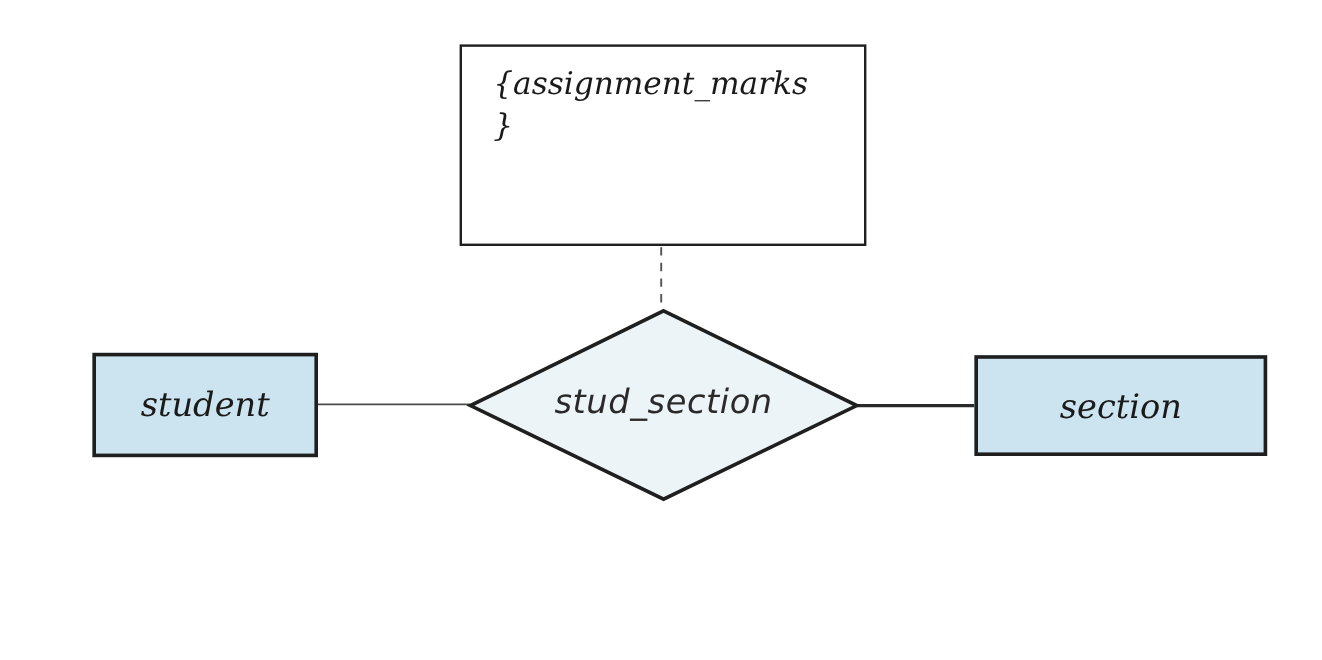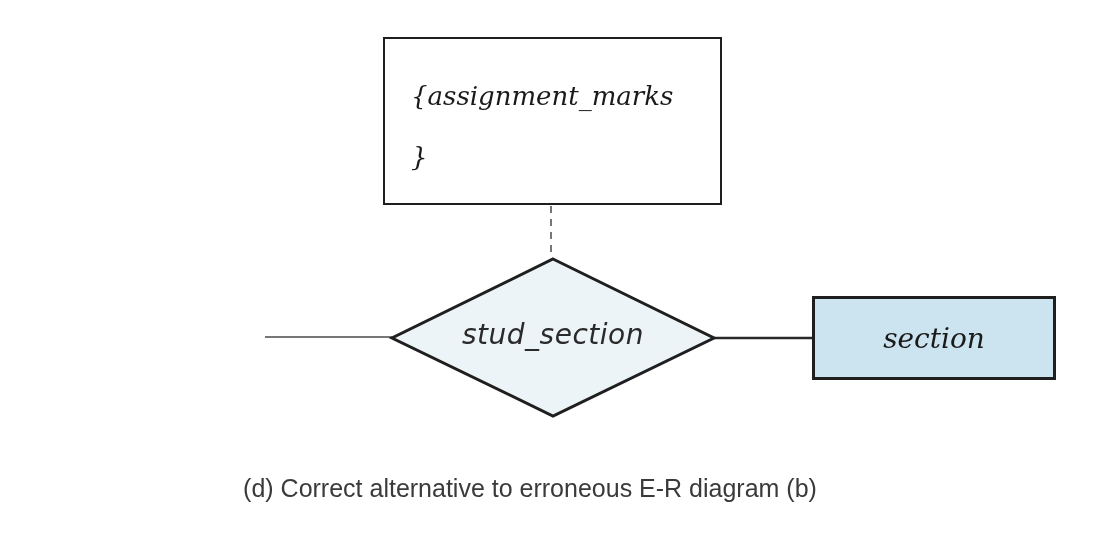--- a/index.html
+++ b/index.html
@@ -33,21 +33,20 @@
     border: 2.5px solid #1f1f1f;
     padding: 14px 0 0 26px;
   }
   .attr-line {
     font-family: "DejaVu Serif", "Liberation Serif", serif;
     font-style: italic;
     font-size: 26px;
     line-height: 35px;
     color: #1a1a1a;
     white-space: nowrap;
-    margin-top: 26px;
   }
   .attr-line.indented {
     padding-left: 36px;
   }
   .entity-box {
     position: absolute;
     box-sizing: border-box;
     background: #cce4ef;
     border: 3px solid #1f1f1f;
     display: flex;
@@ -111,19 +110,21 @@
     <polygon points="553,259 714,338 553,416 392,338" stroke="#1f1f1f" stroke-width="3" stroke-linejoin="miter" fill="#edf4f8"></polygon>
   </svg>
 
   <div class="attribute-box">
     <div class="attr-line">{assignment_marks</div>
     <div class="attr-line">}</div>
   </div>
 
   <div class="relationship-label">stud_section</div>
 
+  <div class="entity-box entity-student">
+    <span>student</span>
+  </div>
   <div class="entity-box entity-section">
     <span>section</span>
   </div>
 
-  <div class="caption">(d) Correct alternative to erroneous E-R diagram (b)</div>
 
 </div>
 
 </body></html>

